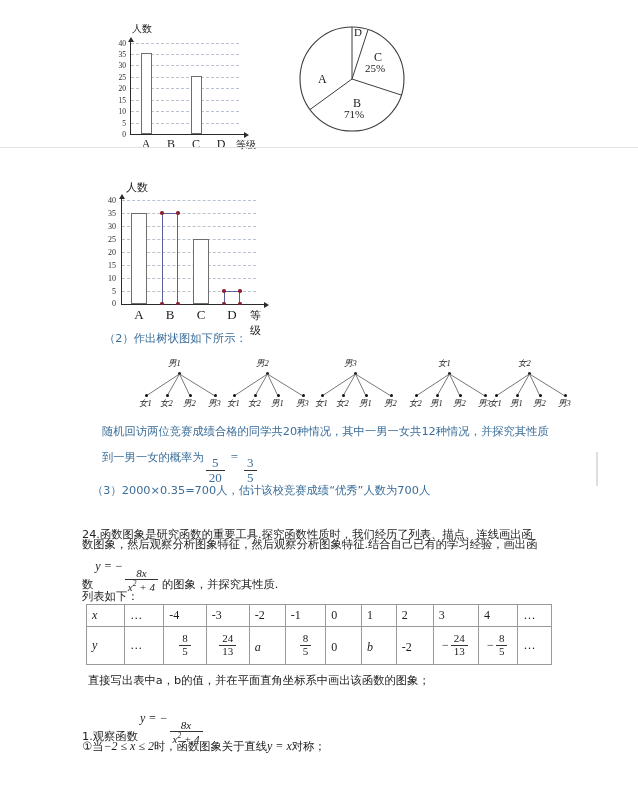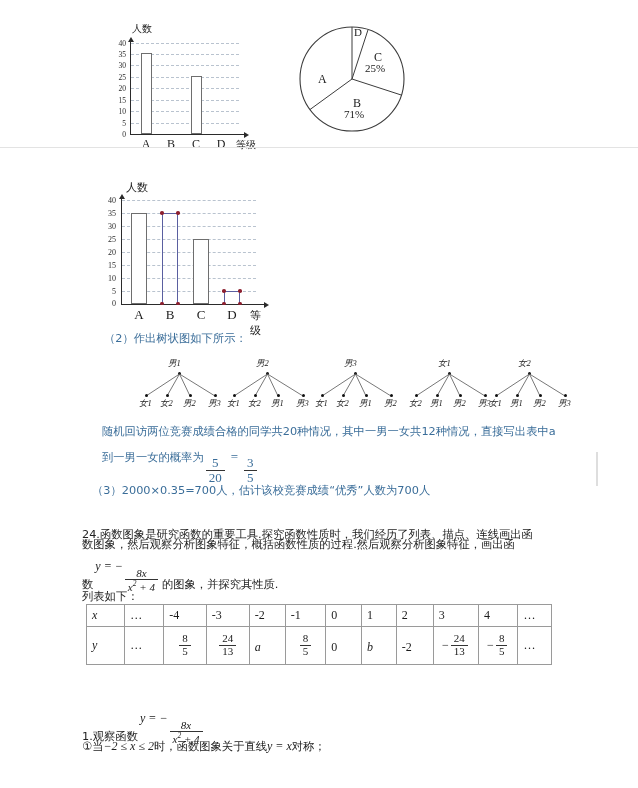--- a/index.html
+++ b/index.html
@@ -385,38 +385,38 @@
     <div class="tnode" style="left:5px;  top:36px;"></div>
     <div class="tnode" style="left:26px; top:36px;"></div>
     <div class="tnode" style="left:49px; top:36px;"></div>
     <div class="tnode" style="left:74px; top:36px;"></div>
     <div class="tlabel" style="left:-1px; top:40px;">女1</div>
     <div class="tlabel" style="left:20px; top:40px;">男1</div>
     <div class="tlabel" style="left:43px; top:40px;">男2</div>
     <div class="tlabel" style="left:68px; top:40px;">男3</div>
   </div>
 
-  <div class="tblock blue" style="left:102px; top:423px; width:500px;">随机回访两位竞赛成绩合格的同学共20种情况，其中一男一女共12种情况，直接写出表中a</div>
+  <div class="tblock blue" style="left:102px; top:423px; width:500px;">随机回访两位竞赛成绩合格的同学共20种情况，其中一男一女共12种情况，并探究其性质</div>
 
   <div class="tblock blue" style="left:102px; top:448px; width:400px;">
     <span>到一男一女的概率为</span><span class="frac big">
         <span class="num">5</span>
         <span class="den">20</span>
       </span><span class="serif" style="font-size:13px; margin:0 4px;">=</span><span class="frac big">
         <span class="num">3</span>
         <span class="den">5</span>
       </span>
   </div>
 
   <div class="tblock blue" style="left:92px; top:482px; width:460px;">（3）2000×0.35=700人，估计该校竞赛成绩“优秀”人数为700人</div>
 
   <div class="vmark" style="left:596px; top:452px; height:34px;"></div>
 
   <div class="tblock blk" style="left:82px; top:526px; width:480px;">24.函数图象是研究函数的重要工具.探究函数性质时，我们经历了列表、描点、连线画出函</div>
-  <div class="tblock blk" style="left:82px; top:536px; width:480px;">数图象，然后观察分析图象特征，概括函数性质的过程.然后观察分析图象特征，画出函</div>
+  <div class="tblock blk" style="left:82px; top:536px; width:480px;">数图象，然后观察分析图象特征，然后观察分析图象特征.结合自己已有的学习经验，画出函</div>
 
   <div class="tblock blk" style="left:82px; top:558px; width:480px; height:30px;">
     <span style="display:inline-block; vertical-align:bottom;">数</span><span class="math" style="display:inline-block; vertical-align:middle; margin:0 2px;"><span>y</span> <span>= −</span><span class="frac">
           <span class="num">8x</span>
           <span class="den"><span>x</span><span class="sup">2</span> <span>+ 4</span></span>
         </span></span><span style="display:inline-block; vertical-align:bottom;text-align:right;">的图象，并探究其性质.</span>
   </div>
 
   <div class="tblock blk" style="left:82px; top:588px; width:300px;">列表如下：</div>
 
@@ -563,20 +563,21 @@
           </td>
         <td>
             <div class="cc">
               <span>…</span>
             </div>
           </td>
       </tr>
     </tbody>
   </table>
 
+  <div class="tblock blk" style="left:88px; top:672px; width:480px;">直接写出表中a，b的值，并在平面直角坐标系中画出该函数的图象；</div>
 
   <div class="tblock blk" style="left:82px; top:710px; width:500px; height:30px;">
     <span style="display:inline-block; vertical-align:bottom;">1.观察函数</span><span class="math" style="display:inline-block; vertical-align:middle; margin:0 2px;"><span>y</span> <span>= −</span><span class="frac">
           <span class="num">8x</span>
           <span class="den"><span>x</span><span class="sup">2</span> <span>+ 4</span></span>
         </span></span>
   </div>
 
   <div class="tblock blk" style="left:82px; top:738px; width:500px;">
     <span>①当</span><span class="math">−2 ≤ x ≤ 2</span><span>时，函数图象关于直线</span><span class="math">y = x</span><span>对称；</span>

